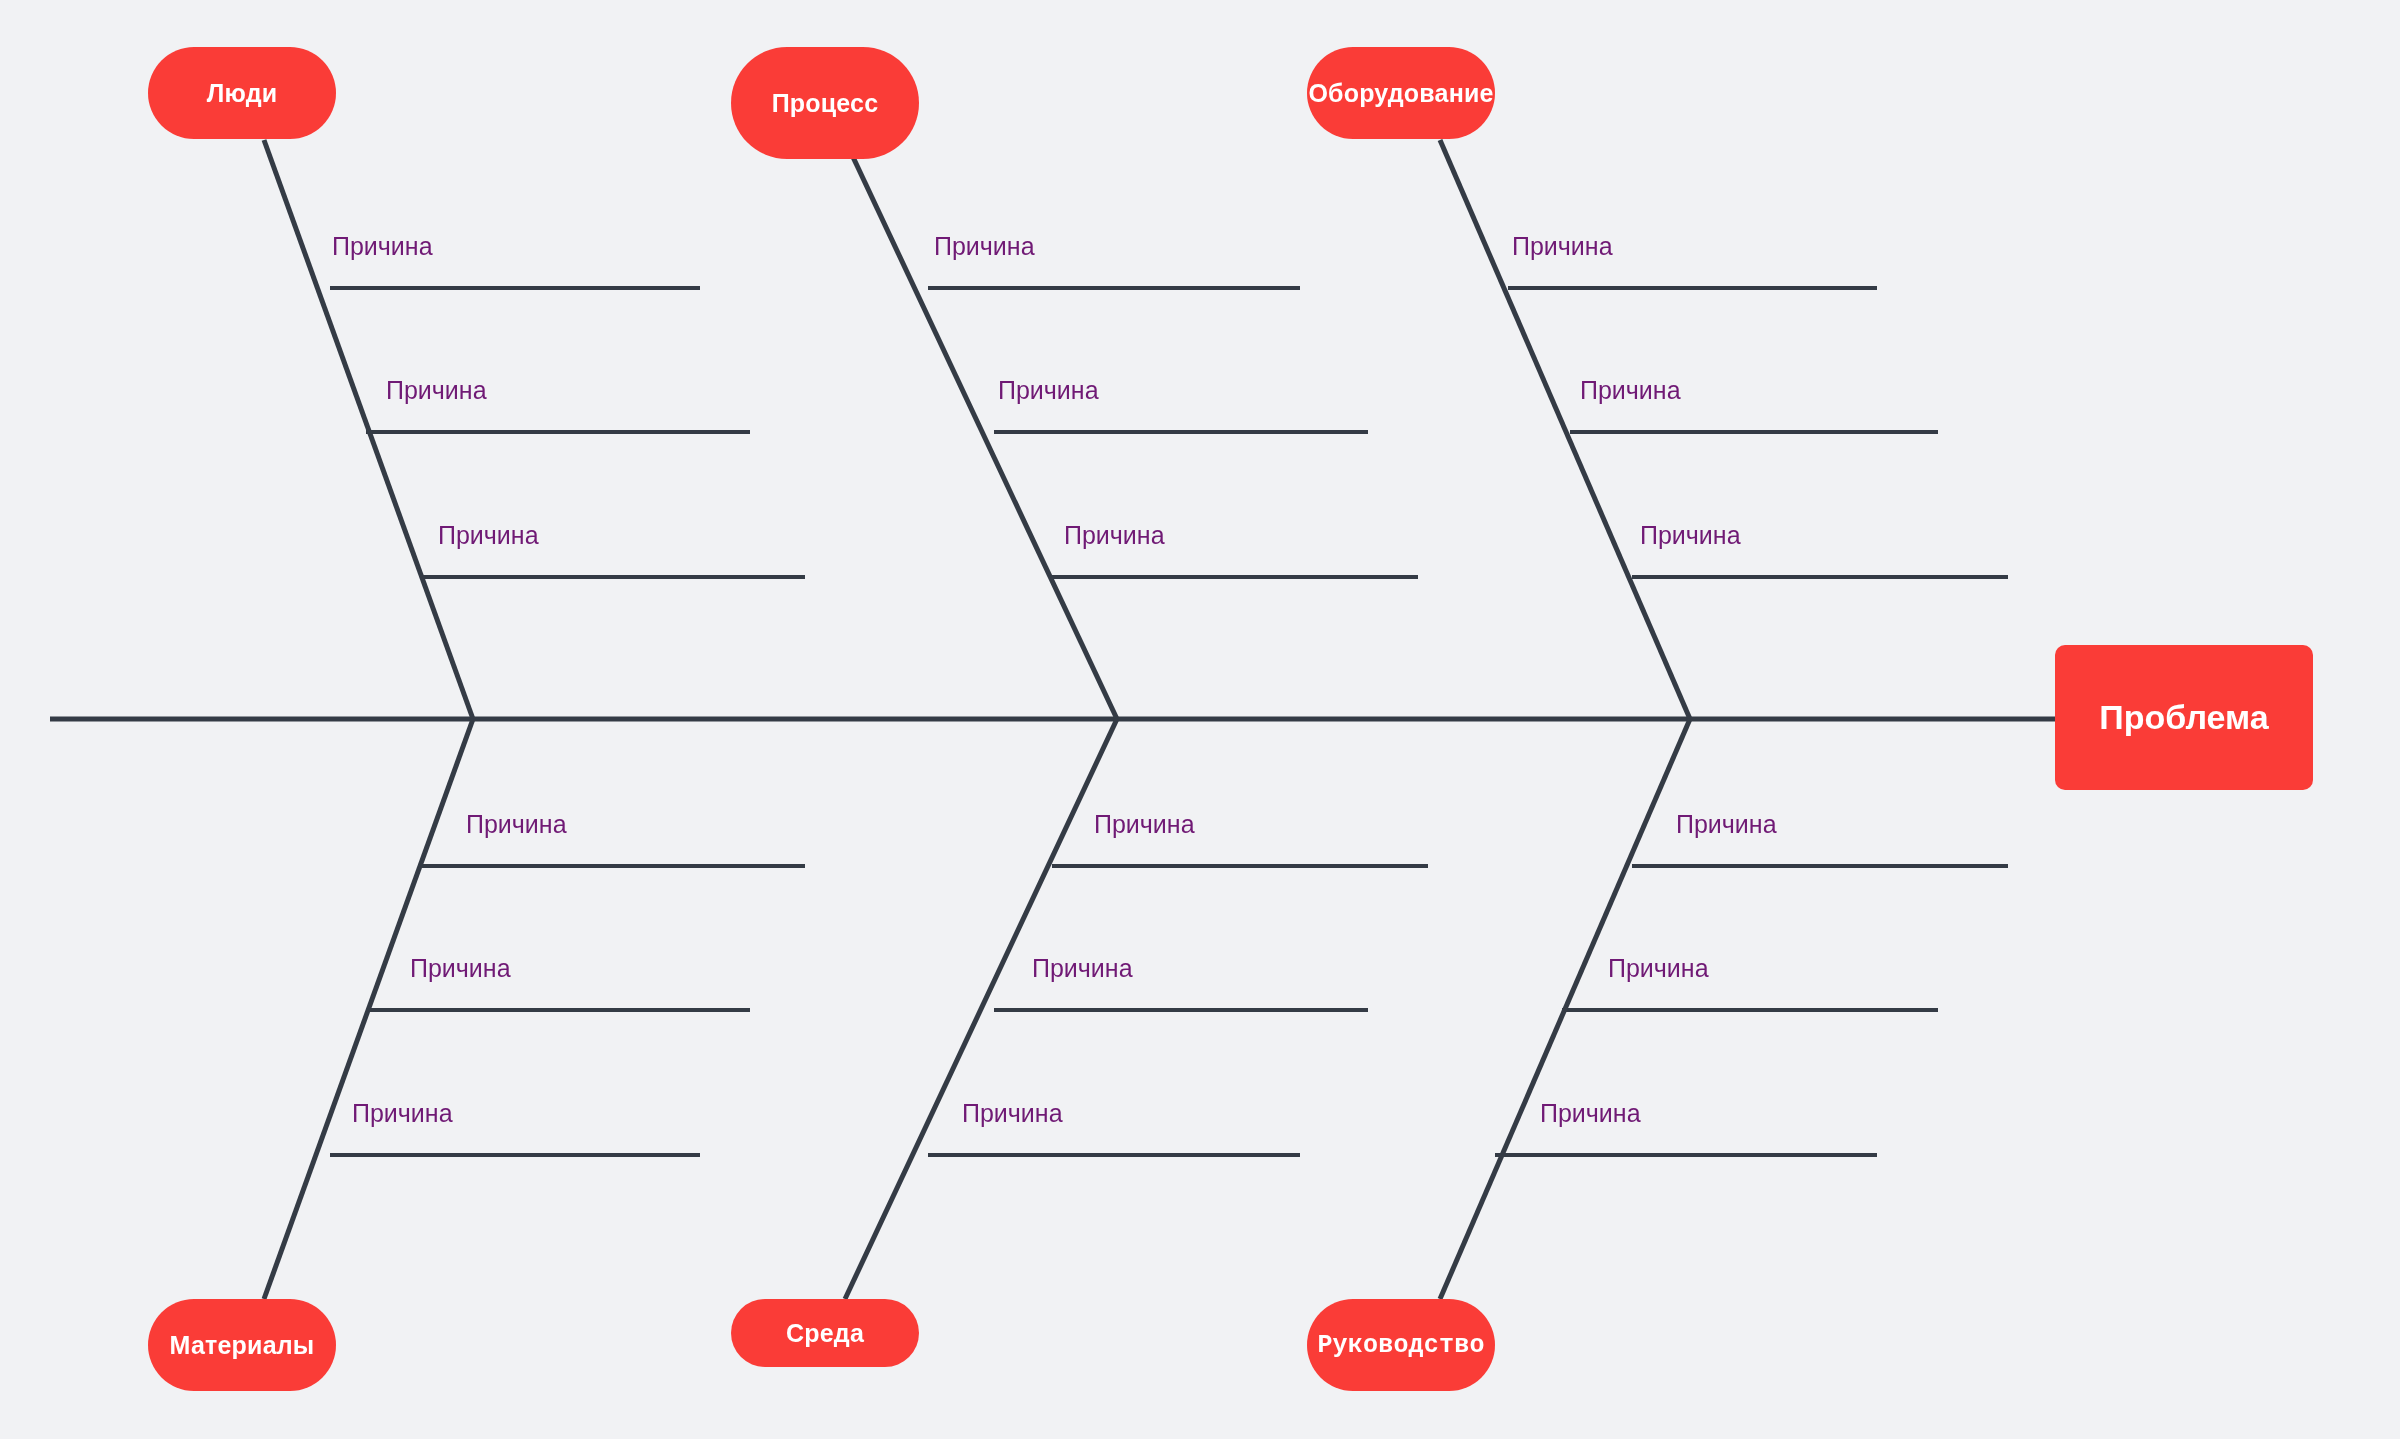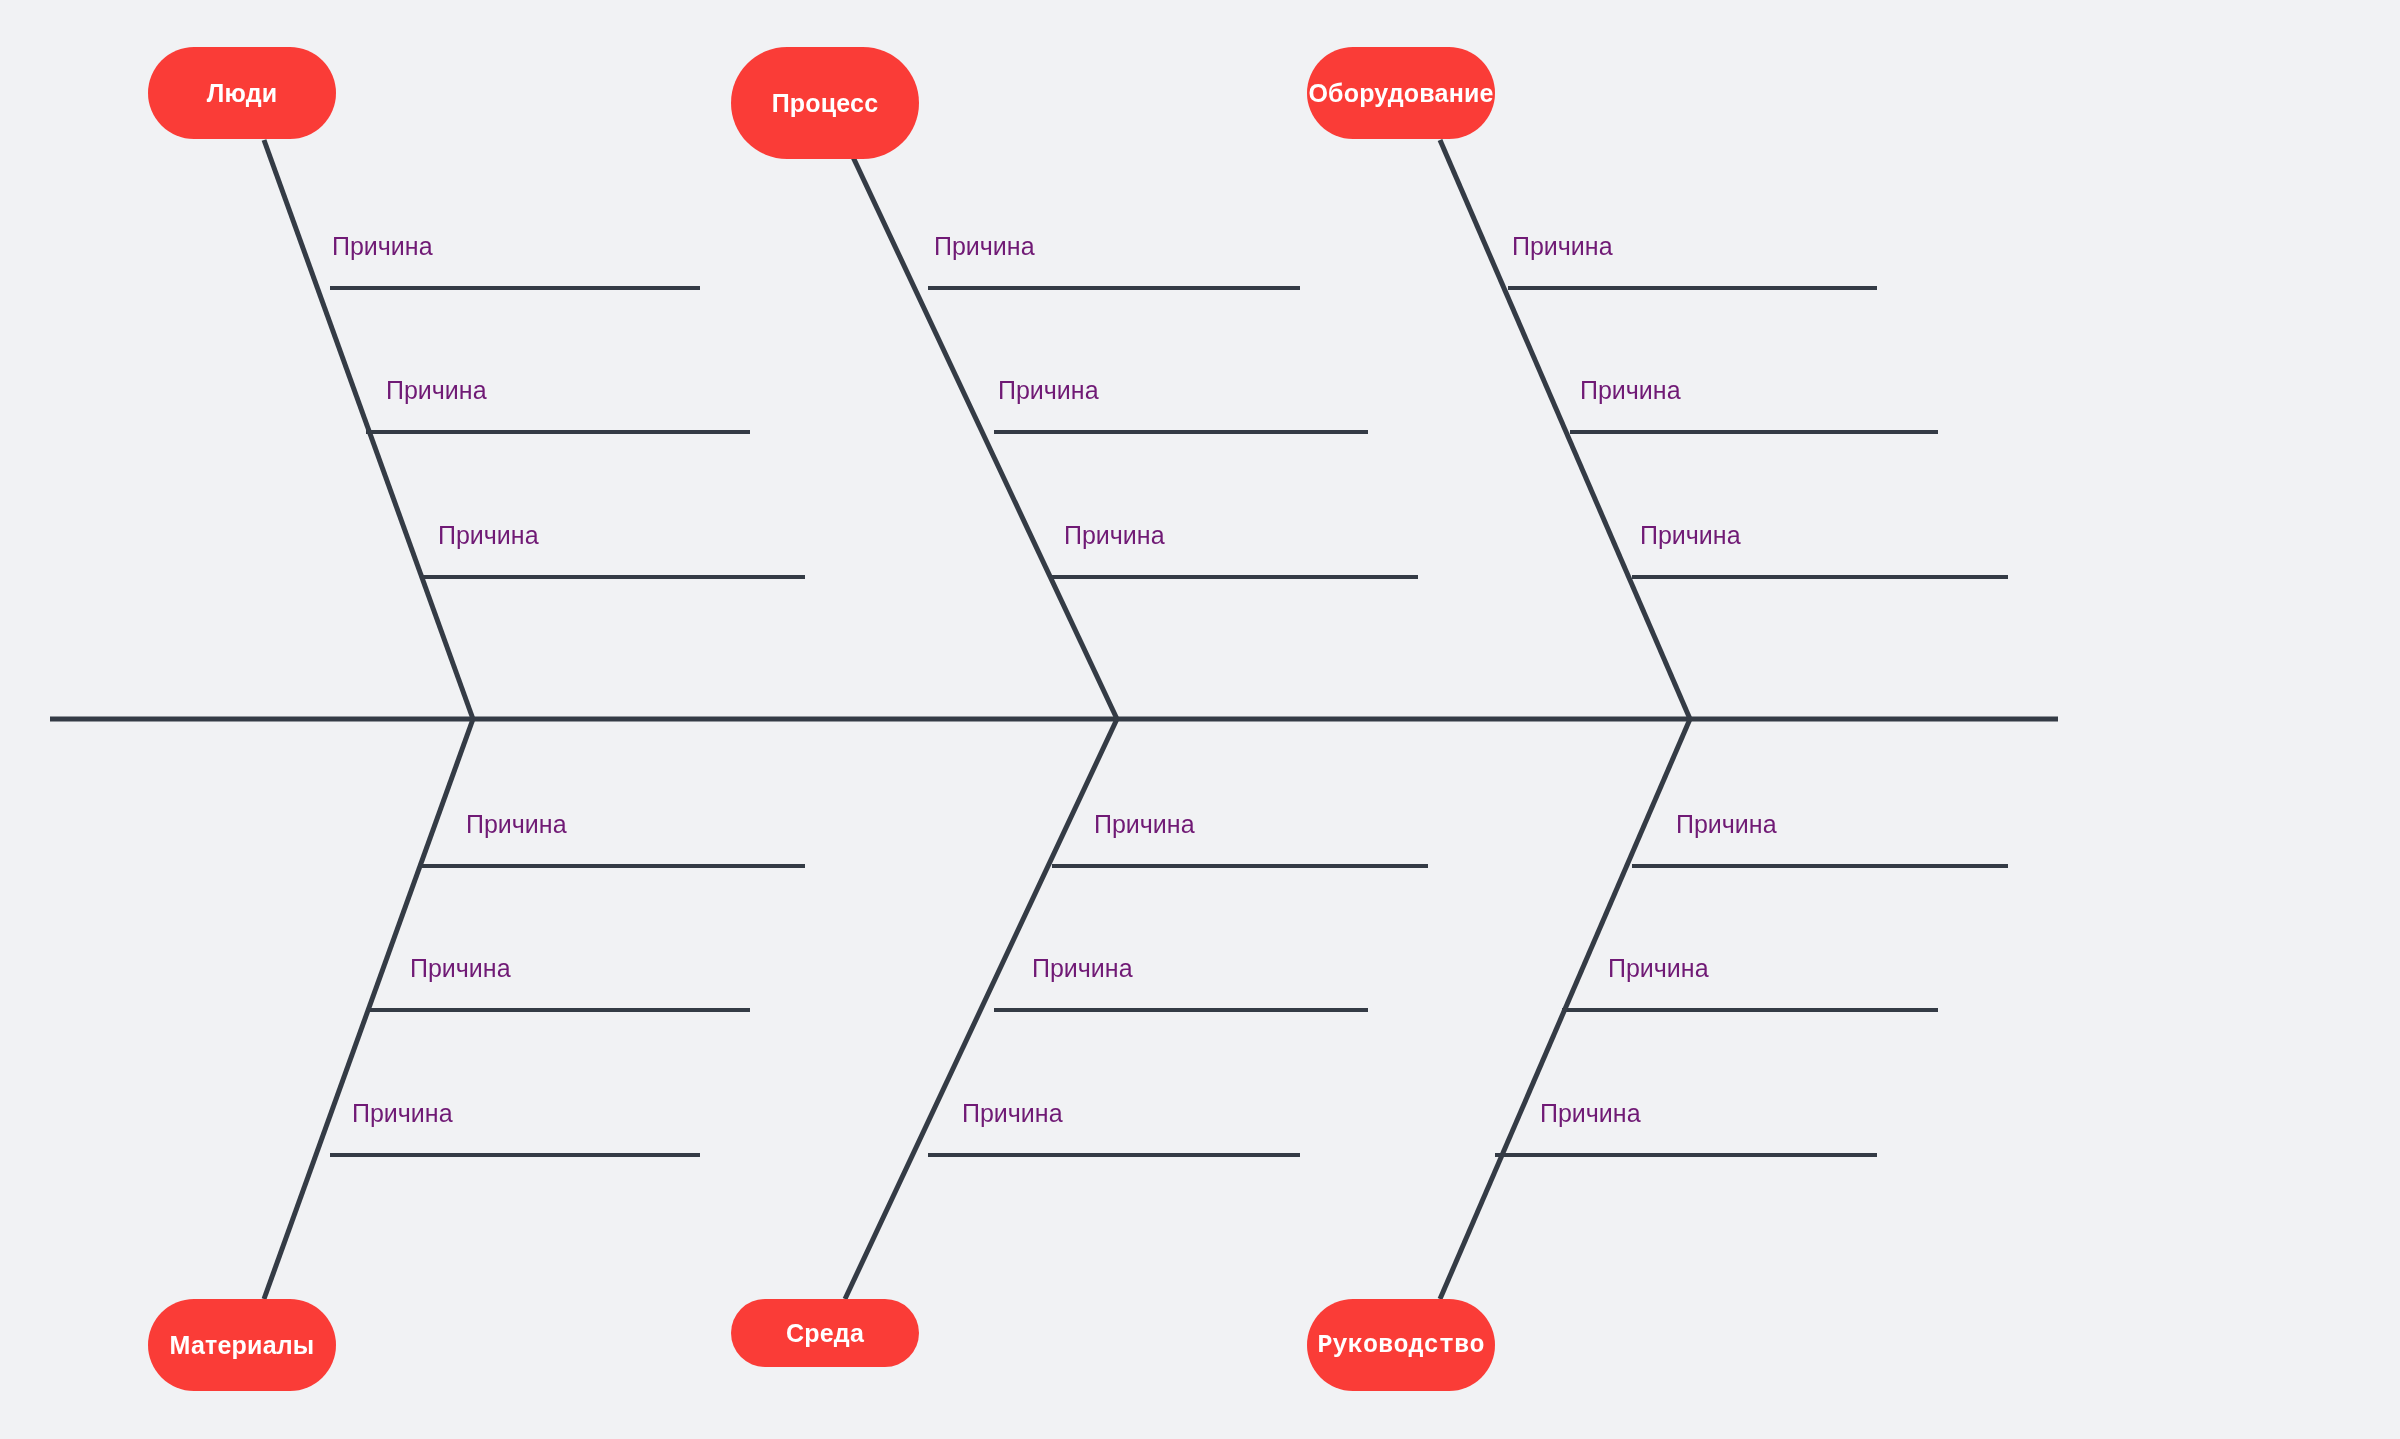--- a/index.html
+++ b/index.html
@@ -136,14 +136,17 @@
       <div class="cause-label" style="left: 410px; top: 956px;">Причина</div>
       <div class="cause-label" style="left: 352px; top: 1101px;">Причина</div>
       <div class="cause-label" style="left: 1094px; top: 812px;">Причина</div>
       <div class="cause-label" style="left: 1032px; top: 956px;">Причина</div>
       <div class="cause-label" style="left: 962px; top: 1101px;">Причина</div>
       <div class="cause-label" style="left: 1676px; top: 812px;">Причина</div>
       <div class="cause-label" style="left: 1608px; top: 956px;">Причина</div>
       <div class="cause-label" style="left: 1540px; top: 1101px;">Причина</div>
     </div>
 
+  <div class="problem-box" id="problem-box" style="left: 2055px; top: 645px; width: 258px; height: 145px;">
+    <span>Проблема</span>
+  </div>
 
 </div>
 
 </body></html>

